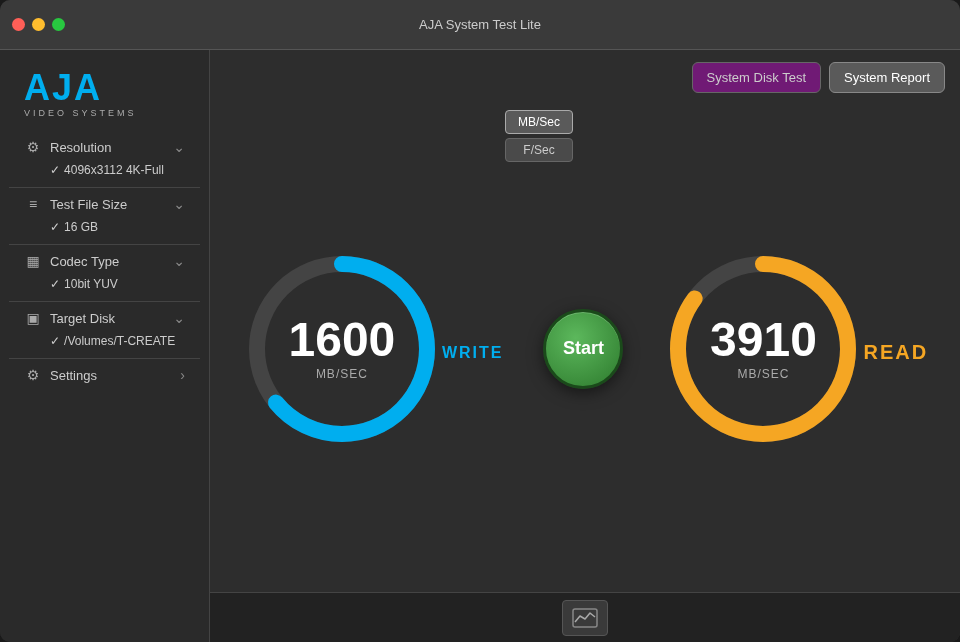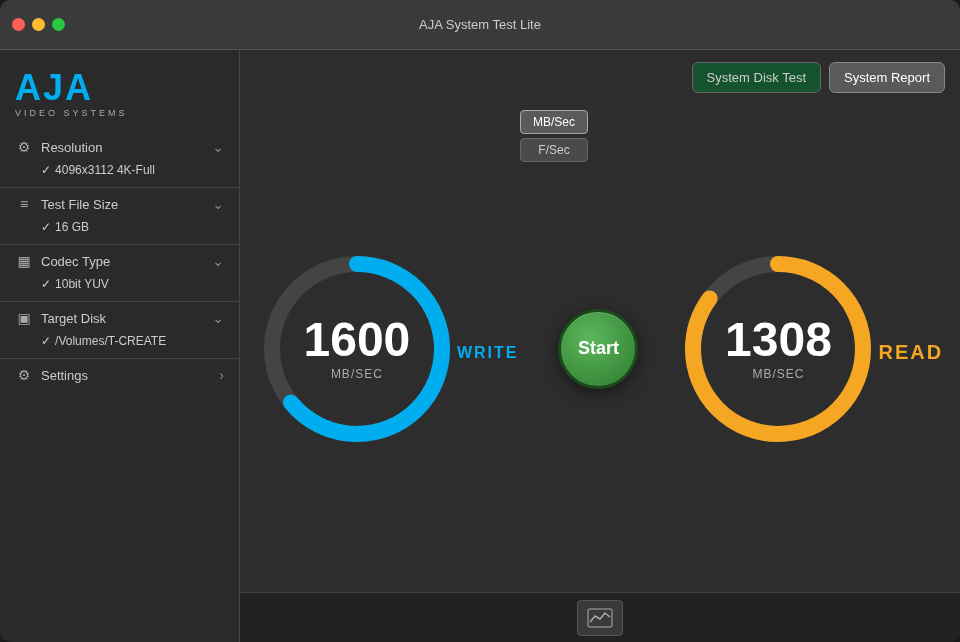--- a/index.html
+++ b/index.html
@@ -56,24 +56,24 @@
 
     
     .main {
       display: flex;
       flex: 1;
       overflow: hidden;
     }
 
     
     .sidebar {
-      width: 240px;
+      width: 210px;
       background: #2a2a2a;
       border-right: 1px solid #444;
-      padding: 10px 0;
+      padding: 10px 9px;
       display: flex;
       flex-direction: column;
     }
 
     .sidebar-logo {
       padding: 10px 15px 15px;
       display: flex;
       flex-direction: column;
       align-items: flex-start;
     }
@@ -162,21 +162,21 @@
       align-items: center;
       padding: 12px 15px;
       gap: 8px;
       background: #2d2d2d;
     }
 
     .header-btn {
       padding: 7px 14px;
       border-radius: 6px;
       border: 1px solid #666;
-      background: #14532d;
+      background: #701a75;
       color: #ccc;
       font-size: 13px;
       cursor: pointer;
     }
 
     .header-btn.active {
       background: #5a5a5a;
       color: #fff;
       border-color: #888;
     }
@@ -468,21 +468,21 @@
 
           <button class="start-btn">Start</button>
 
           <div class="gauge-container">
             <div class="gauge">
               <svg viewBox="0 0 200 200">
                 <circle class="ring-track" cx="100" cy="100" r="85"></circle>
                 <circle class="ring-fill-read" cx="100" cy="100" r="85" stroke-dasharray="534" stroke-dashoffset="80" transform="rotate(-90 100 100)"></circle>
               </svg>
               <div class="gauge-inner">
-                <span class="gauge-value">1308</span>
+                <span class="gauge-value">3910</span>
                 <span class="gauge-unit">MB/SEC</span>
               </div>
             </div>
             <span class="gauge-label-read">READ</span>
           </div>
         </div>
       </div>
 
       <div class="bottom-bar">
         <div class="chart-btn">

